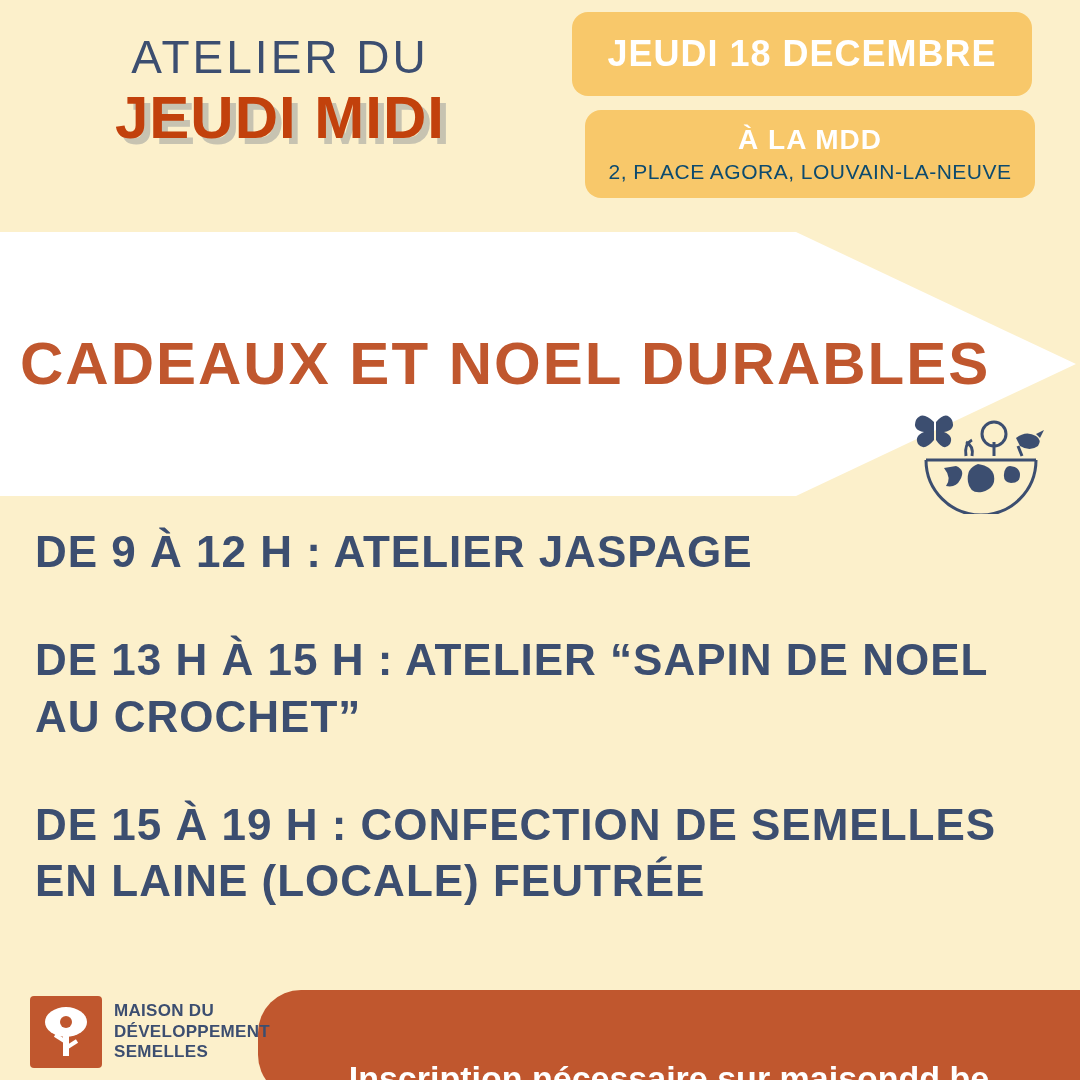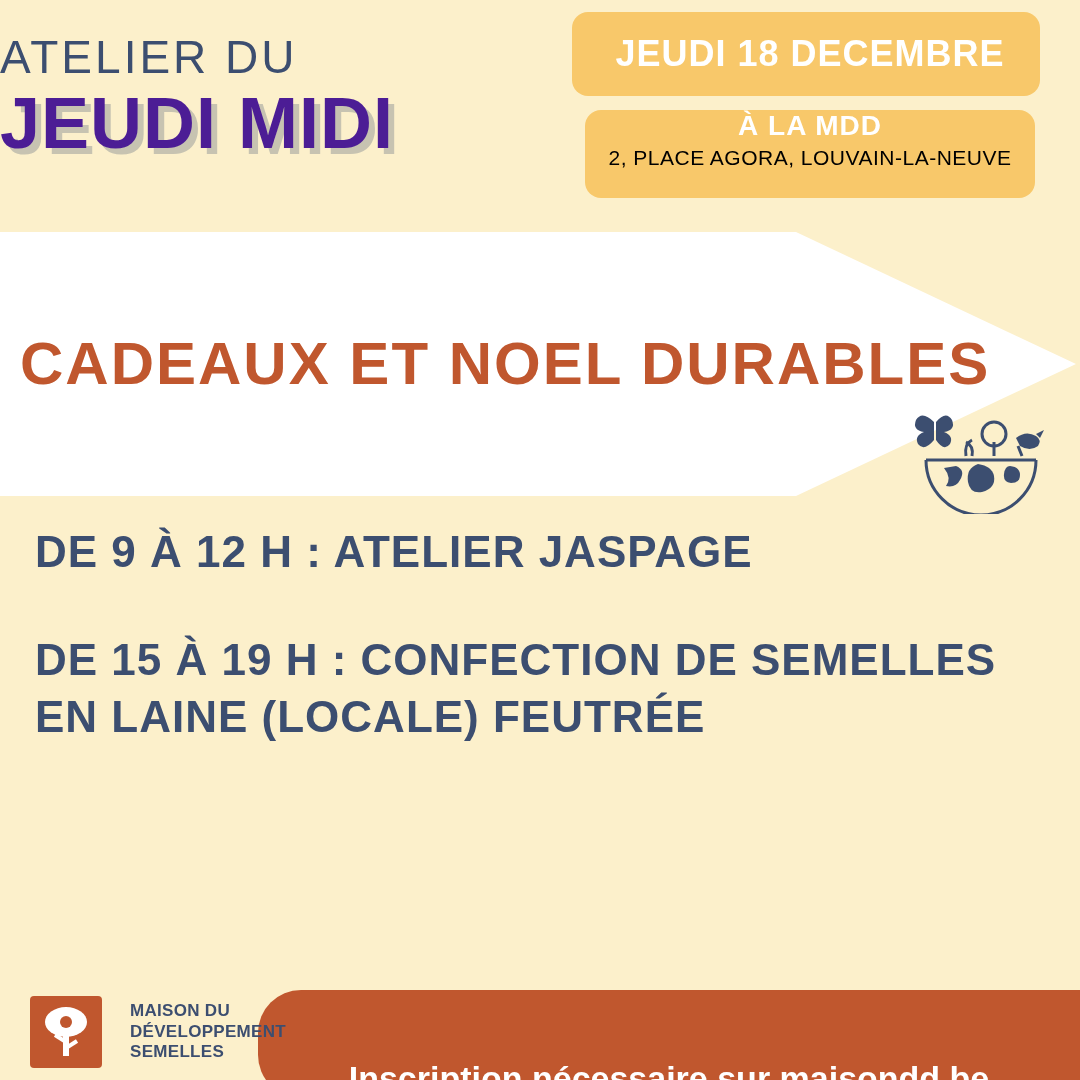--- a/index.html
+++ b/index.html
@@ -23,82 +23,82 @@
     background: #FCF0CB;
     overflow: hidden;
   }
 
   
   .header-left {
     position: absolute;
     left: 0;
     top: 34px;
     width: 560px;
-    text-align: left;
+    text-align: center;
   }
   .title-small {
     font-size: 46px;
     letter-spacing: 3px;
     color: #3C4E70;
     font-weight: 400;
     line-height: 1;
     font-family: "Liberation Sans", sans-serif;
   }
   .title-big {
-    font-size: 72px;
-    font-weight: 700;
-    color: #4c1d95;
+    font-size: 60px;
+    font-weight: 700;
+    color: #c2410c;
     letter-spacing: 1px;
     line-height: 1.05;
     margin-top: 6px;
     text-shadow: 6px 6px 0 rgba(60,78,112,0.28);
     font-family: "Liberation Sans", sans-serif;
   }
 
   .date-chip {
     position: absolute;
     left: 572px;
     top: 12px;
     width: 460px;
     height: 84px;
     background: #F8C86A;
     border-radius: 16px;
     display: flex;
     align-items: center;
     justify-content: center;
-    padding-left: 8px;
   }
   .date-chip span {
     color: #FFFFFF;
     font-weight: 700;
     font-size: 36px;
     letter-spacing: 1px;
   }
 
   .place-chip {
     position: absolute;
     left: 585px;
     top: 110px;
     width: 450px;
     height: 88px;
     background: #F8C86A;
     border-radius: 16px;
     display: flex;
     flex-direction: column;
     align-items: center;
+    justify-content: center;
     gap: 4px;
   }
   .place-chip .line1 {
     color: #FFFFFF;
     font-weight: 700;
     font-size: 28px;
     letter-spacing: 1px;
   }
   .place-chip .line2 {
-    color: #000000;
+    color: #0c4a6e;
     font-weight: 400;
     font-size: 21px;
     letter-spacing: 0.5px;
   }
 
   
   .arrow-banner {
     position: absolute;
     left: -4px;
     top: 232px;
@@ -161,21 +161,21 @@
     font-size: 34px;
     font-weight: 700;
   }
 
   .logo-block {
     position: absolute;
     left: 30px;
     top: 996px;
     display: flex;
     align-items: center;
-    gap: 28px;
+    gap: 12px;
   }
   .logo-mark {
     width: 72px;
     height: 72px;
     background: #C0572E;
     border-radius: 4px;
     position: relative;
     flex: none;
   }
   .logo-text {
@@ -230,20 +230,21 @@
       <path d="M130 36 l8 -4 l-4 8" fill="#3C4E70" stroke="none"></path>
       <path d="M112 48 l4 10" stroke-width="3"></path>
 
       <path d="M28 24 q-12 -12 -18 -2 q-4 10 8 12 q-10 4 -6 12 q6 8 16 -4 z" fill="#3C4E70" stroke="none"></path>
       <path d="M30 24 q10 -12 16 -2 q4 10 -8 12 q10 4 6 12 q-6 8 -14 -4 z" fill="#3C4E70" stroke="none"></path>
     </svg>
   </div>
 
   <div class="schedule">
     <div class="sched-item">DE 9 À 12 H : ATELIER JASPAGE</div>
+    <div class="sched-item">DE 13 H À 15 H : ATELIER “SAPIN DE NOEL AU CROCHET”</div>
     <div class="sched-item">DE 15 À 19 H : CONFECTION DE SEMELLES EN LAINE (LOCALE) FEUTRÉE</div>
   </div>
 
   <div class="footer-bar">
     <span>Inscription nécessaire sur maisondd.be</span>
   </div>
 
   <div class="logo-block">
     <div class="logo-mark">
       <svg viewBox="0 0 72 72" width="72" height="72">

